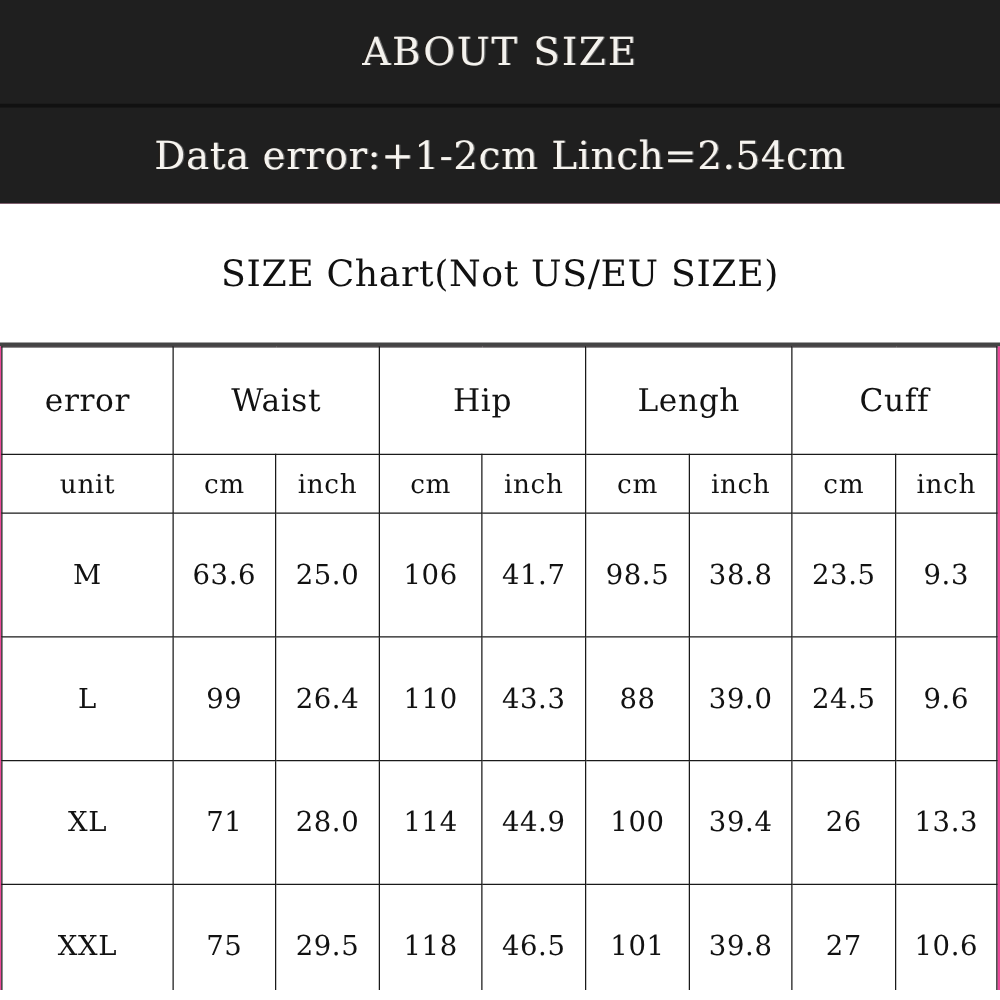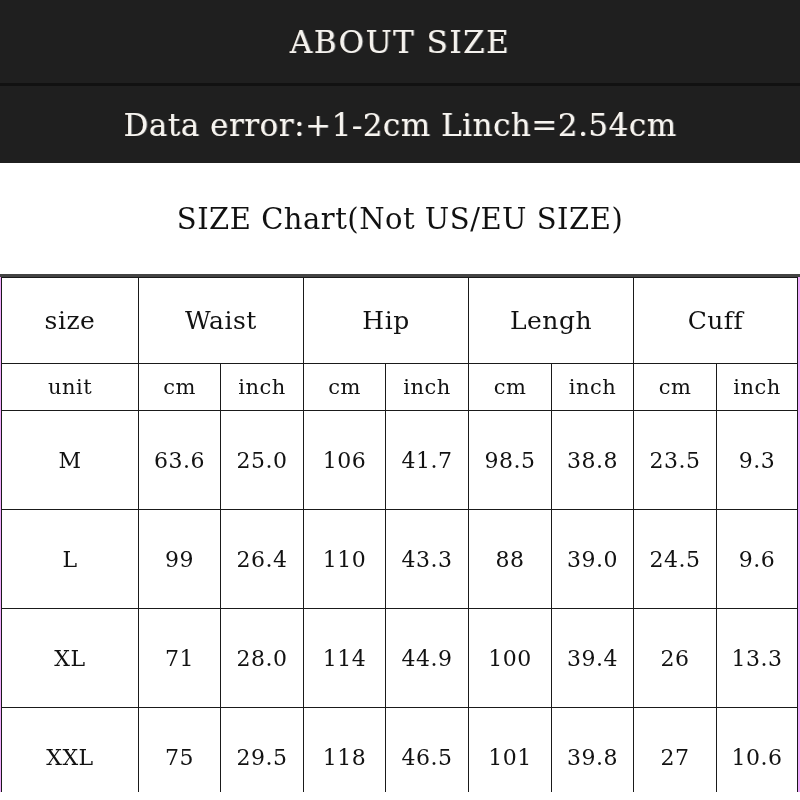--- a/index.html
+++ b/index.html
@@ -7,21 +7,21 @@
     padding: 0;
     background: #ffffff;
   }
   body {
     font-family: "DejaVu Serif", serif;
   }
   .page {
     position: relative;
     width: 800px;
     height: 792px;
-    background: #f0abfc;
+    background: #ec4899;
     overflow: hidden;
   }
 
   
   .banner {
     position: absolute;
     left: 0;
     top: 0;
     width: 800px;
     height: 163px;
@@ -149,21 +149,21 @@
       <col style="width:83px">
       <col style="width:82px">
       <col style="width:83px">
       <col style="width:83px">
       <col style="width:82px">
       <col style="width:83px">
       <col style="width:81px">
     </colgroup>
     <tbody>
       <tr class="row-grouphead">
-        <td class="first-col">size</td>
+        <td class="first-col">error</td>
         <td colspan="2">Waist</td>
         <td colspan="2">Hip</td>
         <td colspan="2">Lengh</td>
         <td colspan="2">Cuff</td>
       </tr>
 
       <tr class="row-unit">
         <td class="first-col">unit</td>
         <td>cm</td>
         <td>inch</td>

